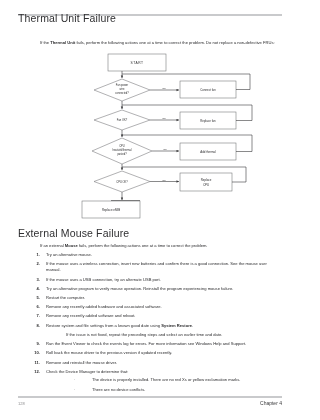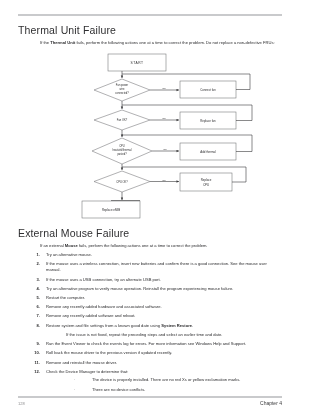--- a/index.html
+++ b/index.html
@@ -36,21 +36,21 @@
   
   .h1 {
     position: absolute;
     left: 18px;
     font-size: 10.5px;
     font-weight: normal;
     letter-spacing: 0.15px;
     color: #2f2f31;
     margin: 0;
   }
-  #thermal-heading { top: 24px; }
+  #thermal-heading { top: 12px; }
   #mouse-heading  { top: 227px; }
 
   
   .intro {
     position: absolute;
     left: 40px;
     width: 242px;
     font-size: 4.1px;
     line-height: 6.3px;
     color: #2b2b2d;

